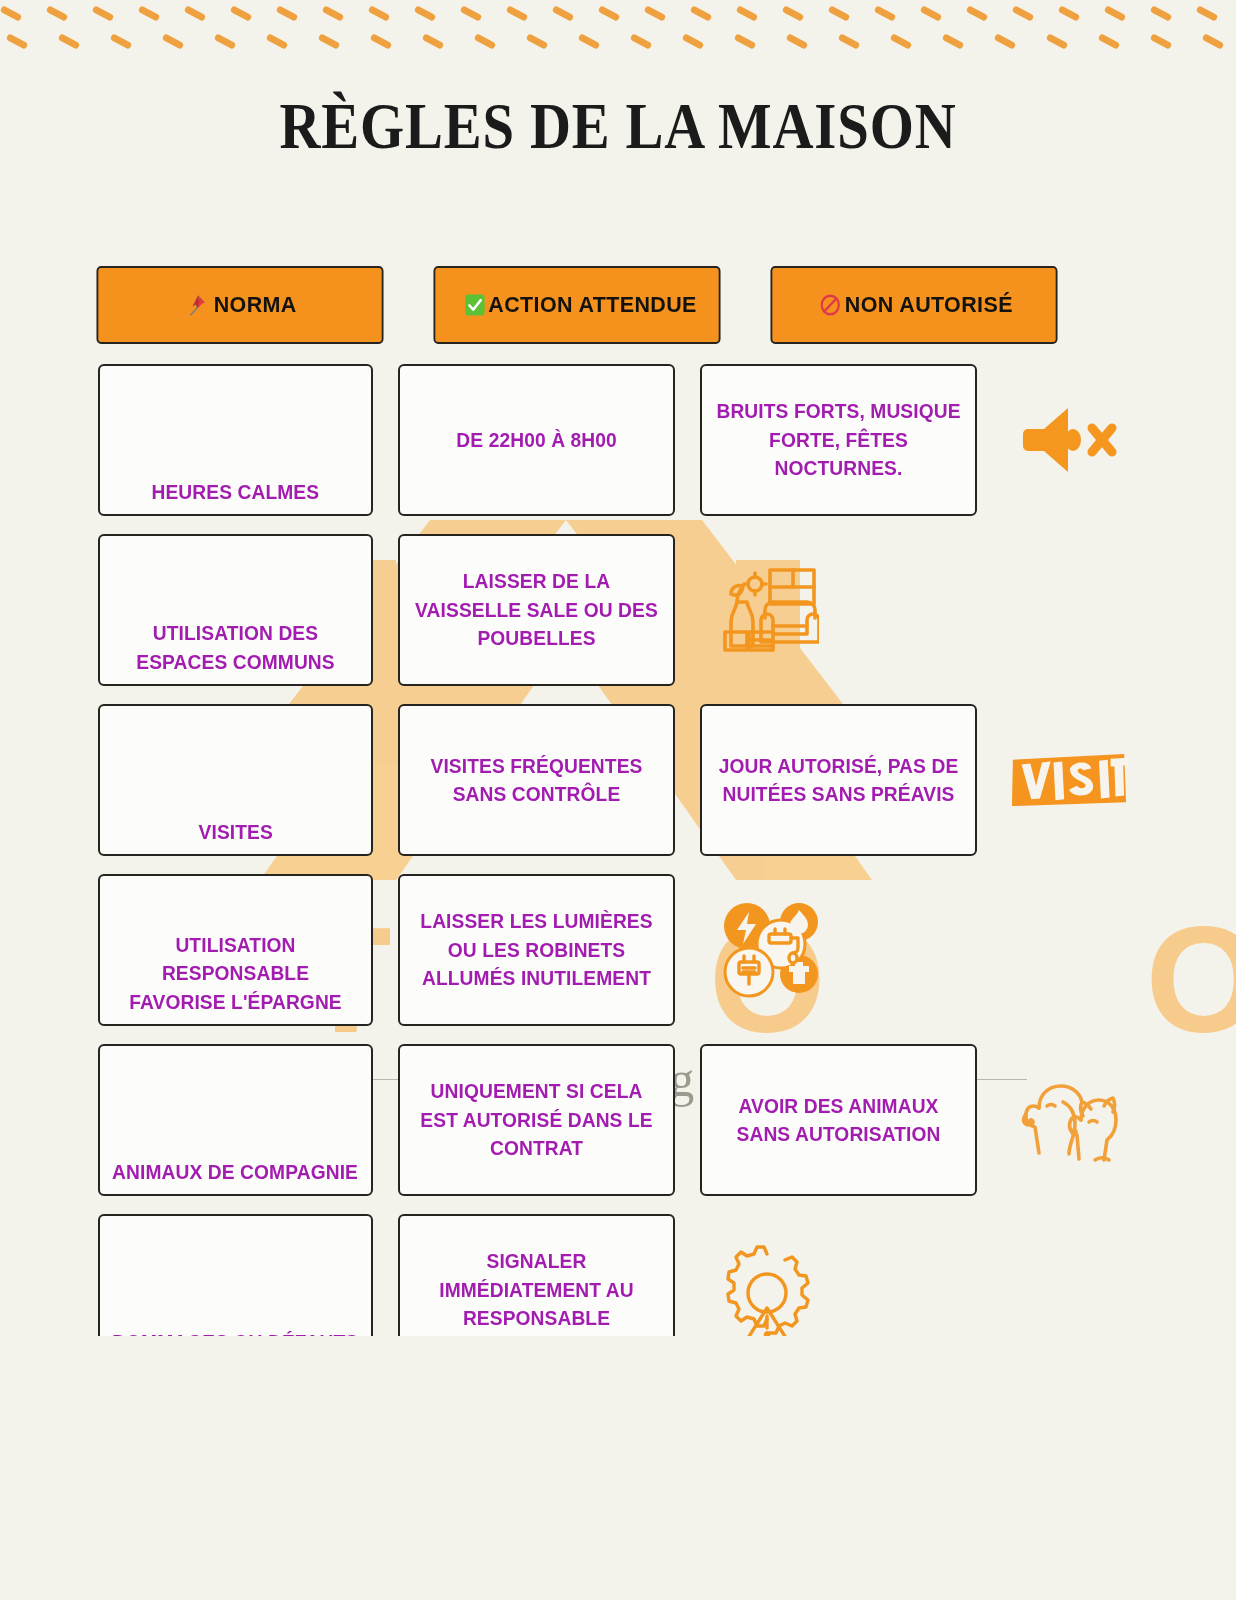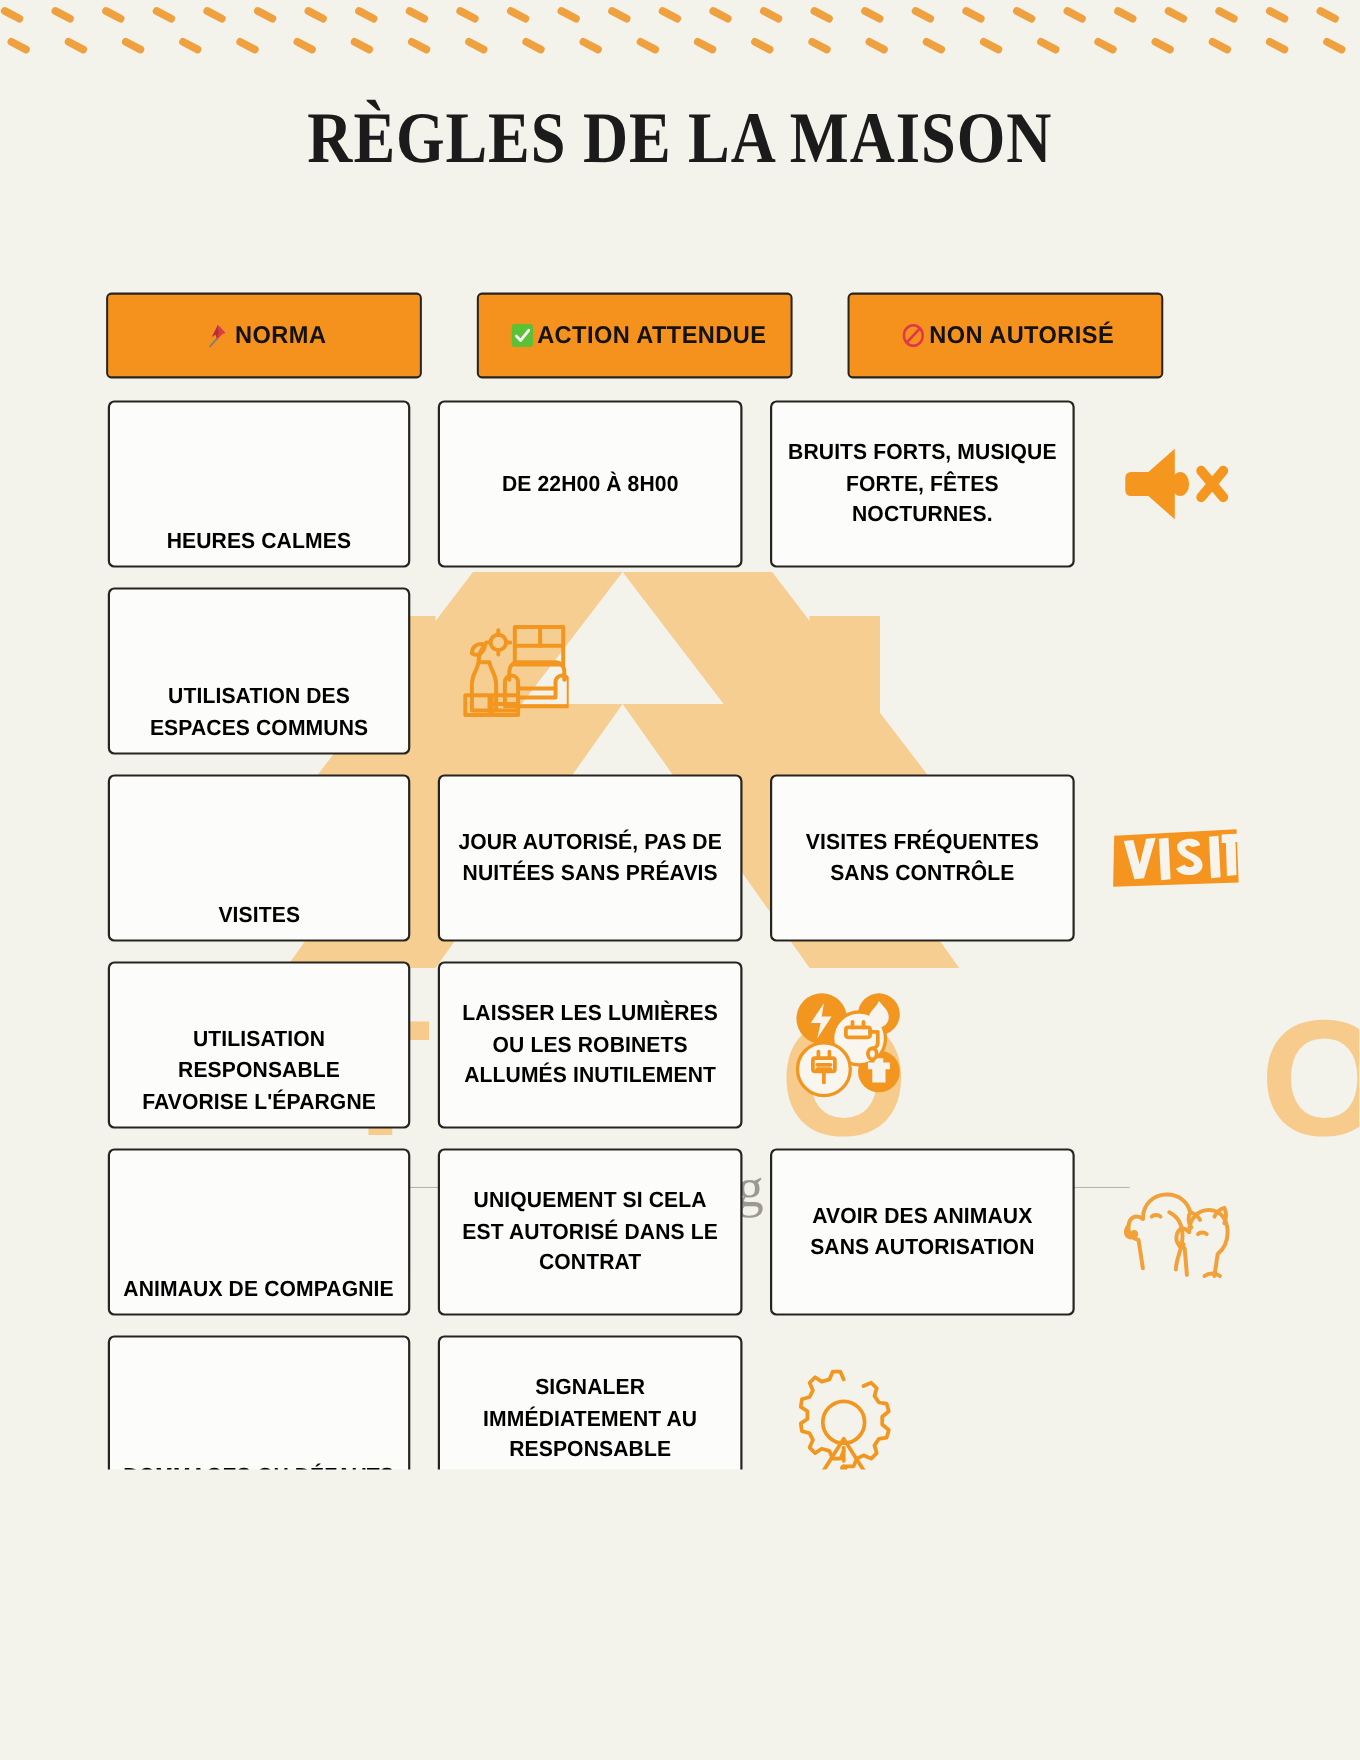--- a/index.html
+++ b/index.html
@@ -167,21 +167,21 @@
     width: 277px;
     min-height: 152px;
     background: #FCFCFB;
     border: 2px solid #26241F;
     border-radius: 6px;
     display: flex;
     align-items: center;
     justify-content: center;
     text-align: center;
     padding: 8px 6px;
-    color: #000000;
+    color: #a21caf;
     font-size: 20px;
     font-weight: 600;
     line-height: 1.42;
     letter-spacing: 0.1px;
   }
   .cell-text { display: block; transform: scaleX(0.96); }
 
   .row-icon {
     width: 118px;
     height: 152px;
@@ -274,20 +274,23 @@
           <path d="M10 28 h16 L50 7 v64 L26 50 H10 a5 5 0 0 1 -5 -5 v-12 a5 5 0 0 1 5 -5 z" fill="#F5961F"></path>
           <ellipse cx="55" cy="39" rx="8" ry="11" fill="#F5961F"></ellipse>
           <path d="M74 27 L94 51 M94 27 L74 51" stroke="#F5961F" stroke-width="9" stroke-linecap="round"></path>
         </svg>
       </div>
     </div>
 
     <div class="body-row">
       <div class="cell">
           <span class="cell-text">UTILISATION DES ESPACES COMMUNS</span>
+        </div>
+      <div class="cell">
+          <span class="cell-text">LAISSER DE LA VAISSELLE SALE OU DES POUBELLES</span>
         </div>
       <div class="row-icon">
         <svg width="104" height="104" viewBox="0 0 104 104">
           <g fill="none" stroke="#F2961F" stroke-width="3.6" stroke-linejoin="round" stroke-linecap="round">
             <rect x="55" y="12" width="44" height="34"></rect>
             <line x1="55" y1="29" x2="99" y2="29"></line>
             <line x1="78" y1="12" x2="78" y2="29"></line>
             <path d="M50 60 v-8 a8 8 0 0 1 8 -8 h34 a8 8 0 0 1 8 8 v8"></path>
             <path d="M46 62 a6 6 0 0 1 6 -6 a6 6 0 0 1 6 6 v14 h34 v-14 a6 6 0 0 1 6 -6 a6 6 0 0 1 6 6 v22 H46 z"></path>
             <line x1="58" y1="68" x2="92" y2="68"></line>
@@ -303,24 +306,24 @@
           </g>
         </svg>
       </div>
     </div>
 
     <div class="body-row">
       <div class="cell">
           <span class="cell-text">VISITES</span>
         </div>
       <div class="cell">
+          <span class="cell-text">VISITES FRÉQUENTES SANS CONTRÔLE</span>
+        </div>
+      <div class="cell">
           <span class="cell-text">JOUR AUTORISÉ, PAS DE NUITÉES SANS PRÉAVIS</span>
-        </div>
-      <div class="cell">
-          <span class="cell-text">VISITES FRÉQUENTES SANS CONTRÔLE</span>
         </div>
       <div class="row-icon">
         <svg width="122" height="62" viewBox="0 0 122 62">
           <path d="M3 10 L118 4 L120 54 L2 58 Z" fill="#F5951F"></path>
           <g fill="#F6F4EC">
             <path d="M12 15 l9 -1 l6 23 l6 -24 l9 -1 l-11 38 l-9 1 z"></path>
             <path d="M45 13 l9 -1 l2 39 l-9 1 z"></path>
             <path d="M62 19 c5 -8 20 -8 22 0 l-8 2 c-2 -3 -7 -2 -6 1 c2 5 15 5 16 15 c1 11 -19 14 -25 4 l8 -4 c3 4 10 3 9 -1 c-2 -5 -16 -5 -16 -17z"></path>
             <path d="M92 11 l9 -1 l2 39 l-9 1 z"></path>
             <path d="M104 9 l18 -1 l0 8 l-5 0 l1 31 l-9 1 l-1 -31 l-4 0 z"></path>

